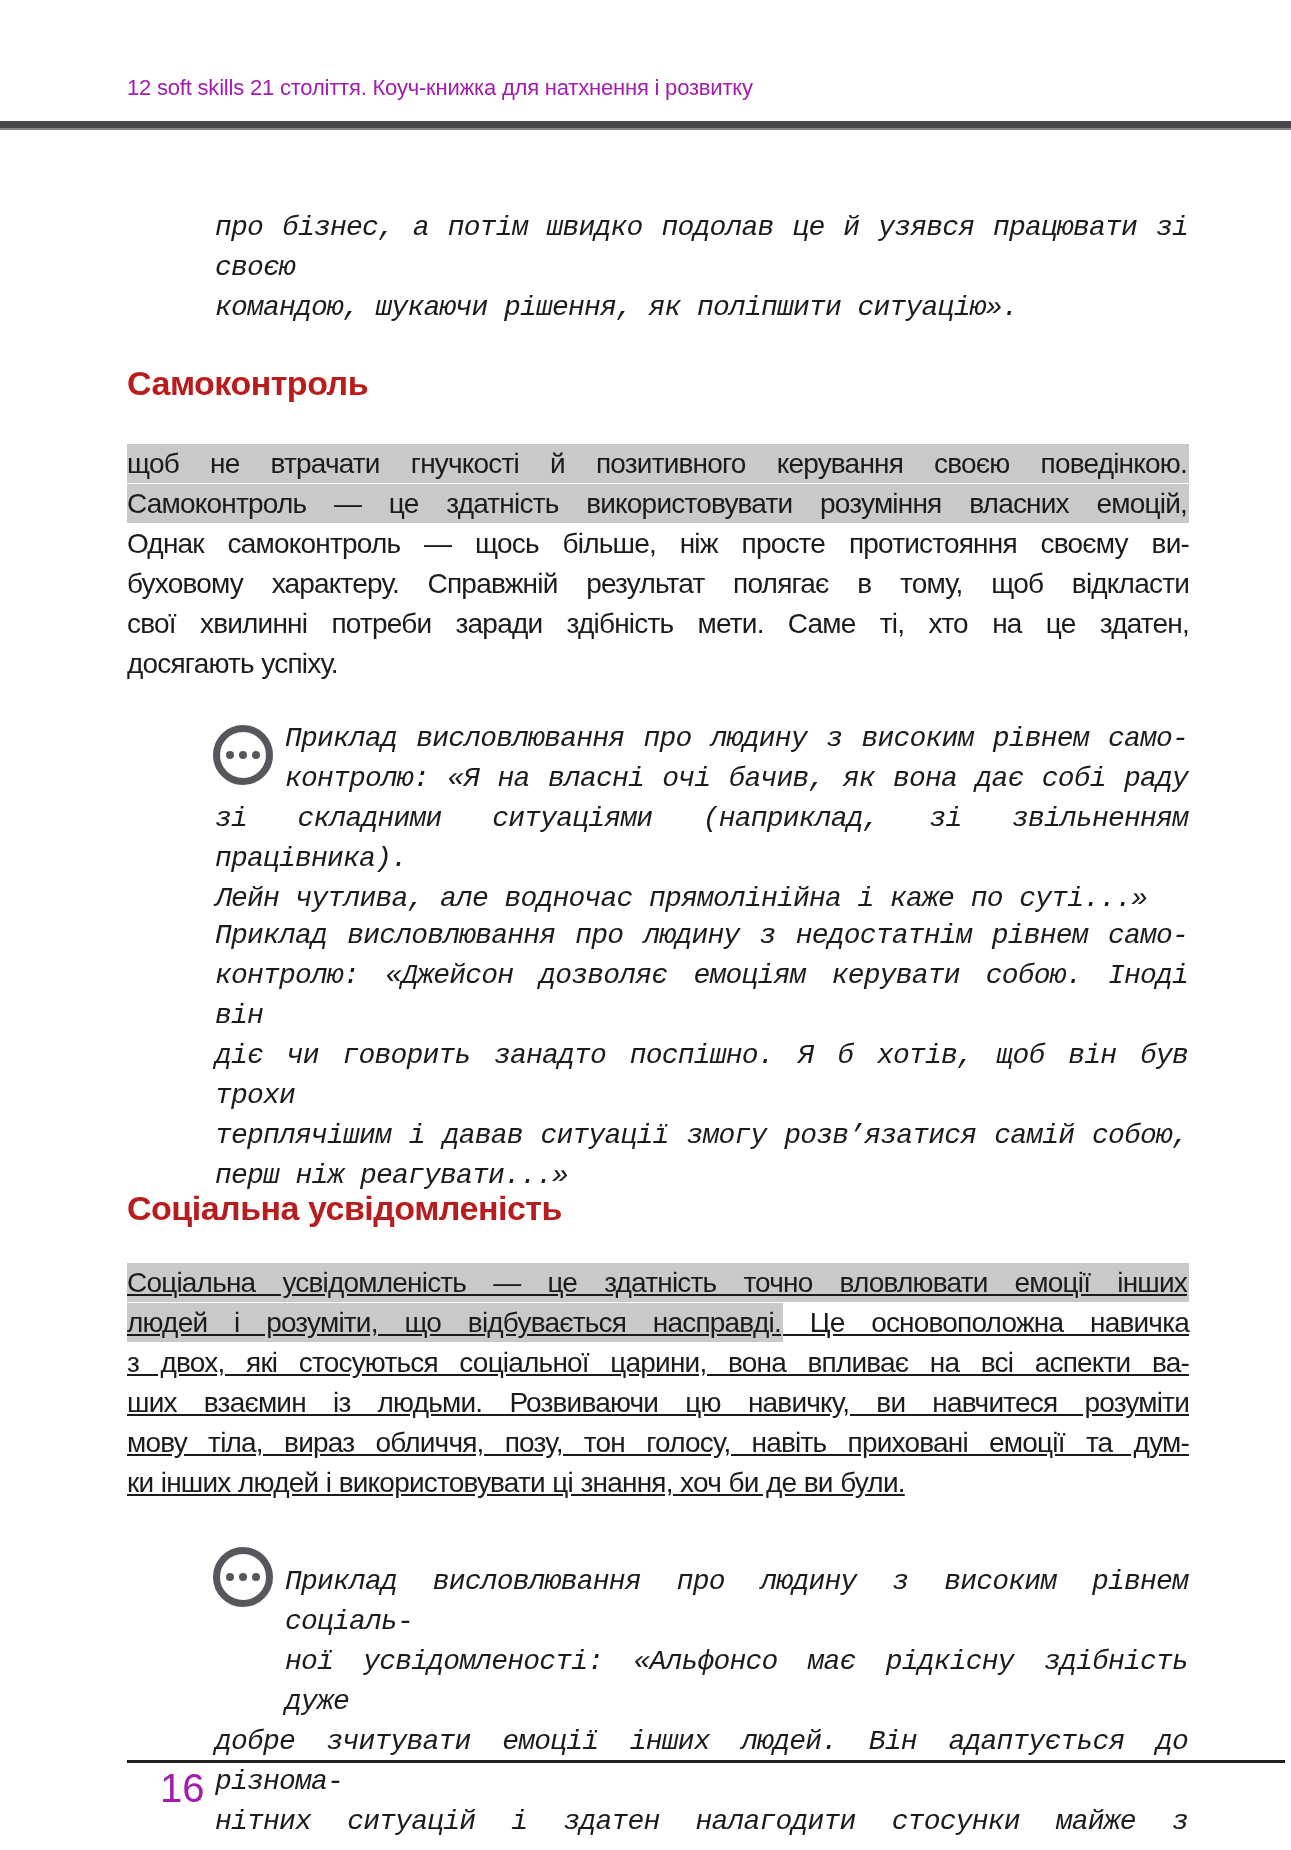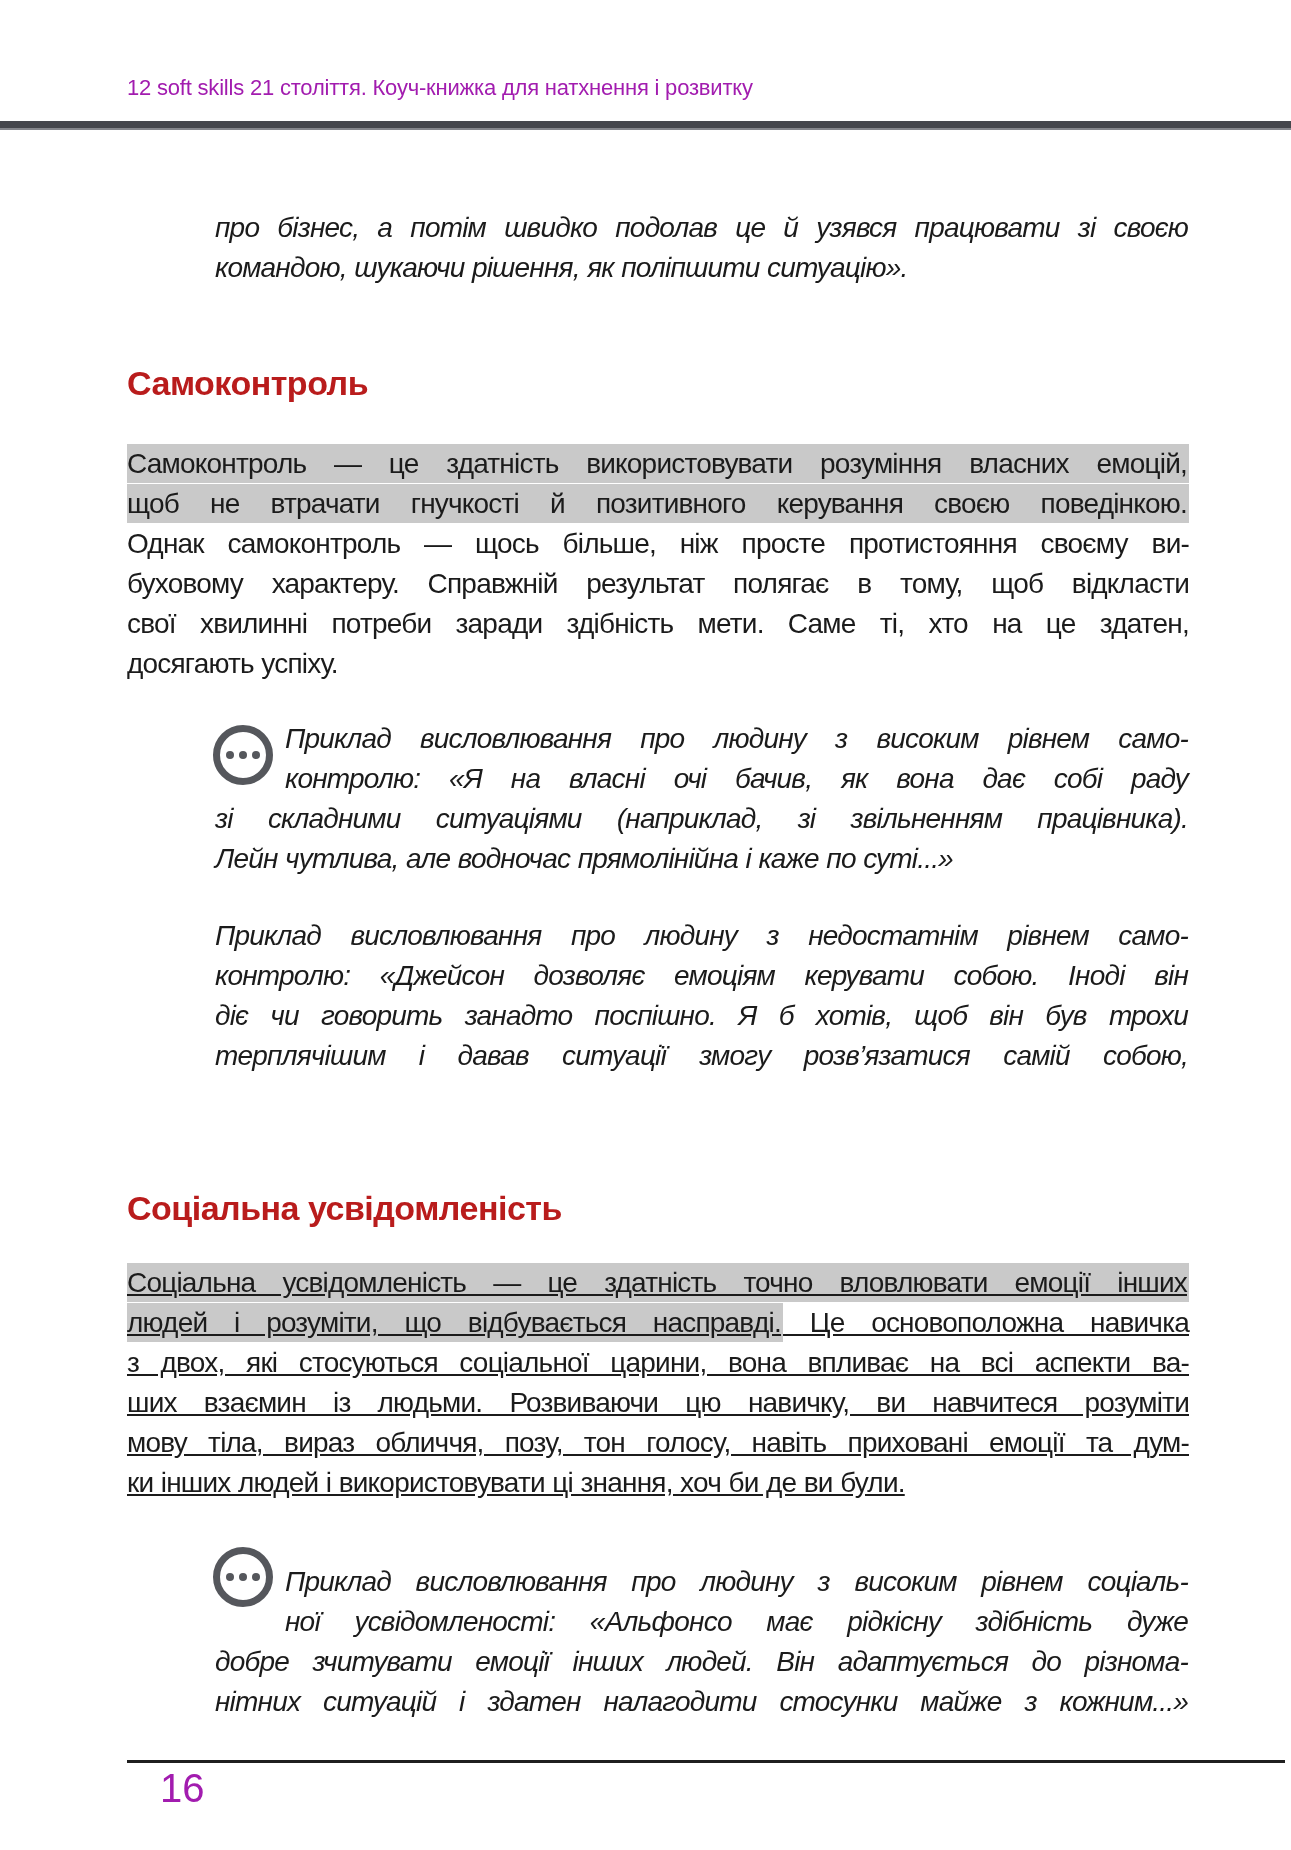--- a/index.html
+++ b/index.html
@@ -37,21 +37,21 @@
     text-align:justify;
     text-align-last:justify;
   }
   .textblock .line.last{
     text-align-last:auto;
   }
   .hl{
     background:var(--highlight);
     padding:4px 2px 4px 0;
   }
-  .italic{font-style:italic;}
+  .italic{font-style:italic;font-family:Liberation Mono, monospace;}
   .heading{
     position:absolute;left:127px;
     font-size:34px;line-height:40px;font-weight:bold;
     letter-spacing:-0.5px;color:#b91c1c;
   }
   .intro-quote{left:215px;top:208px;width:973px;}
   .para-1{left:127px;top:444px;width:1062px;}
   .quote-1{left:215px;top:719px;width:973px;}
   .quote-2{left:215px;top:916px;width:973px;}
   .para-2{left:127px;top:1263px;width:1062px;text-decoration:underline;}
@@ -90,22 +90,22 @@
   <div class="header-rule"></div>
 
   <div class="textblock italic intro-quote">
       <div class="line"><span>про бізнес, а потім швидко подолав це й узявся працювати зі своєю</span></div>
       <div class="line last"><span>командою, шукаючи рішення, як поліпшити ситуацію».</span></div>
     </div>
 
   <div class="heading heading-1">Самоконтроль</div>
 
   <div class="textblock para-1">
+      <div class="line"><span class="hl">щоб не втрачати гнучкості й позитивного керування своєю поведінкою.</span></div>
       <div class="line"><span class="hl">Самоконтроль — це здатність використовувати розуміння власних емоцій,</span></div>
-      <div class="line"><span class="hl">щоб не втрачати гнучкості й позитивного керування своєю поведінкою.</span></div>
       <div class="line"><span>Однак самоконтроль — щось більше, ніж просте протистояння своєму ви-</span></div>
       <div class="line"><span>буховому характеру. Справжній результат полягає в тому, щоб відкласти</span></div>
       <div class="line"><span>свої хвилинні потреби заради здібність мети. Саме ті, хто на це здатен,</span></div>
       <div class="line last"><span>досягають успіху.</span></div>
     </div>
 
   <div class="textblock italic quote-1">
     <span class="quote-icon">
       <span class="dot"></span>
         <span class="dot"></span>
@@ -115,20 +115,21 @@
       <div class="line" style="margin-left: 70px;"><span>контролю: «Я на власні очі бачив, як вона дає собі раду</span></div>
       <div class="line"><span>зі складними ситуаціями (наприклад, зі звільненням працівника).</span></div>
       <div class="line last"><span>Лейн чутлива, але водночас прямолінійна і каже по суті...»</span></div>
     </div>
 
   <div class="textblock italic quote-2">
       <div class="line"><span>Приклад висловлювання про людину з недостатнім рівнем само-</span></div>
       <div class="line"><span>контролю: «Джейсон дозволяє емоціям керувати собою. Іноді він</span></div>
       <div class="line"><span>діє чи говорить занадто поспішно. Я б хотів, щоб він був трохи</span></div>
       <div class="line"><span>терплячішим і давав ситуації змогу розв’язатися самій собою,</span></div>
+      <div class="line last"><span>перш ніж реагувати...»</span></div>
     </div>
 
   <div class="heading heading-2">Соціальна усвідомленість</div>
 
   <div class="textblock para-2">
       <div class="line"><span class="hl">Соціальна усвідомленість — це здатність точно вловлювати емоції інших</span></div>
       <div class="line"><span class="hl">людей і розуміти, що відбувається насправді.</span><span> Це основоположна навичка</span></div>
       <div class="line"><span>з двох, які стосуються соціальної царини, вона впливає на всі аспекти ва-</span></div>
       <div class="line"><span>ших взаємин із людьми. Розвиваючи цю навичку, ви навчитеся розуміти</span></div>
       <div class="line"><span>мову тіла, вираз обличчя, позу, тон голосу, навіть приховані емоції та дум-</span></div>

